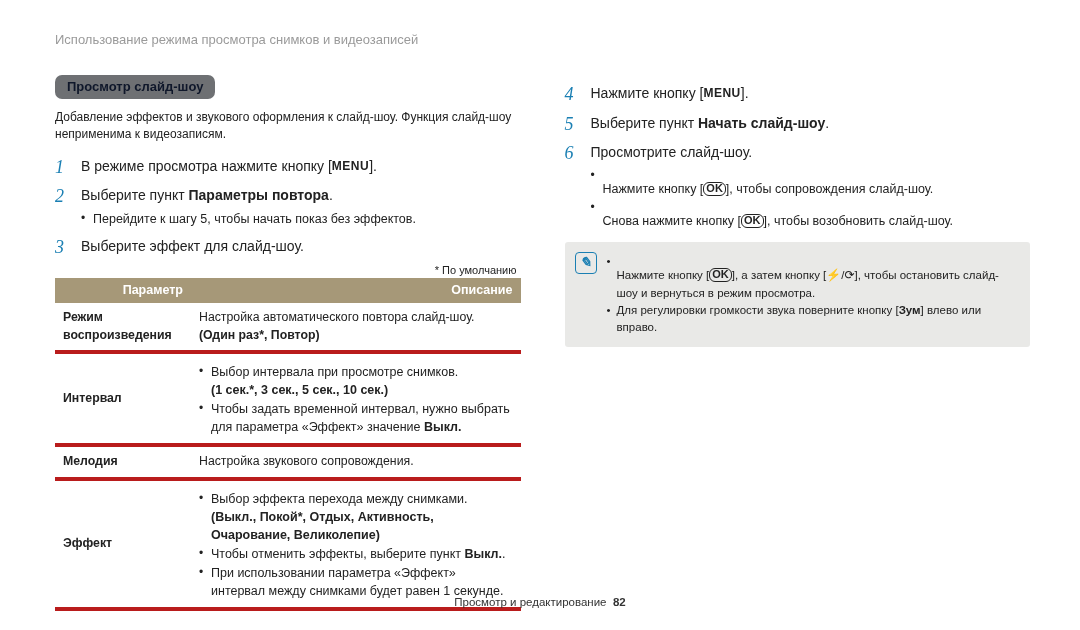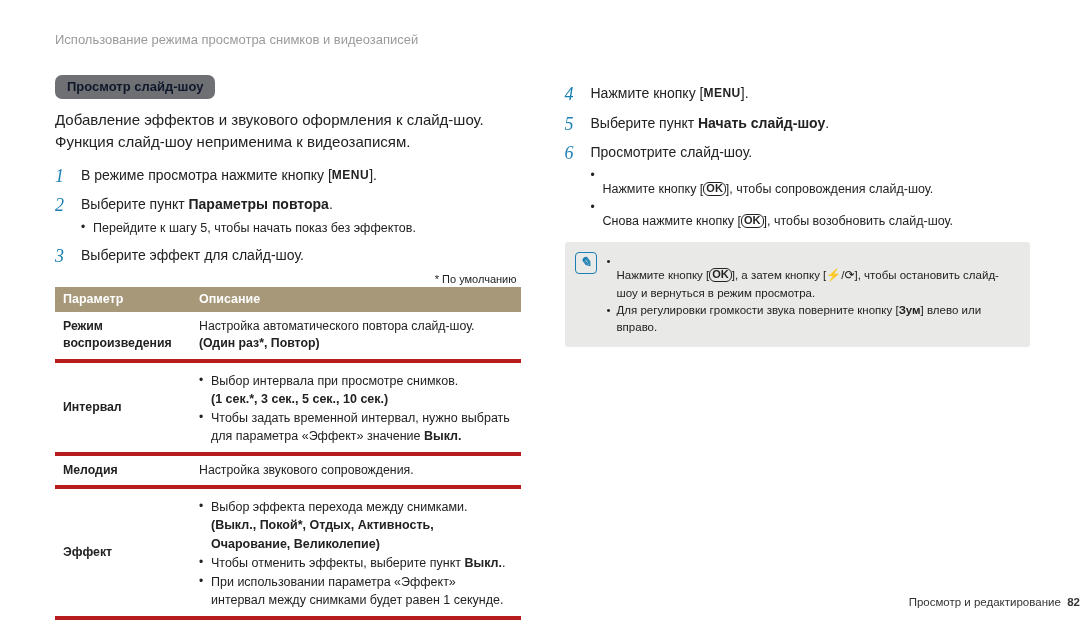--- a/index.html
+++ b/index.html
@@ -35,21 +35,21 @@
     display: inline-block;
     background: #6e7073;
     color: #0f172a;
     font-weight: bold;
     font-size: 13px;
     padding: 4px 12px 5px 12px;
     border-radius: 7px;
     margin-bottom: 6px;
   }
   .lead {
-    font-size: 15px;
+    font-size: 12px;
     line-height: 1.45;
     margin: 4px 0 12px 0;
   }
   ol.steps {
     list-style: none;
     padding: 0;
     margin: 0;
     counter-reset: step;
   }
   ol.steps > li {
@@ -99,21 +99,21 @@
   table.params {
     width: 100%;
     border-collapse: collapse;
     font-size: 12.3px;
     line-height: 1.4;
   }
   table.params thead th {
     background: #a69878;
     color: #fff;
     font-weight: bold;
-    text-align: left;
+    text-align: right;
     padding: 4px 8px;
     font-size: 12.5px;
   }
   table.params tbody td {
     border-bottom: 4px solid #b91c1c;
     padding: 6px 8px;
     vertical-align: middle;
   }
   table.params tbody td:first-child {
     font-weight: bold;
@@ -183,21 +183,21 @@
     content: "•";
     position: absolute;
     left: 0;
     top: 0;
   }
   .footer {
     position: absolute;
     bottom: 22px;
     left: 0;
     width: 100%;
-    text-align: right;
+    text-align: center;
     font-size: 11.5px;
     color: #333;
   }
   .footer .pg { font-weight: bold; }
 </style>
 </head>
 <body>
 
 <div class="page">
 

